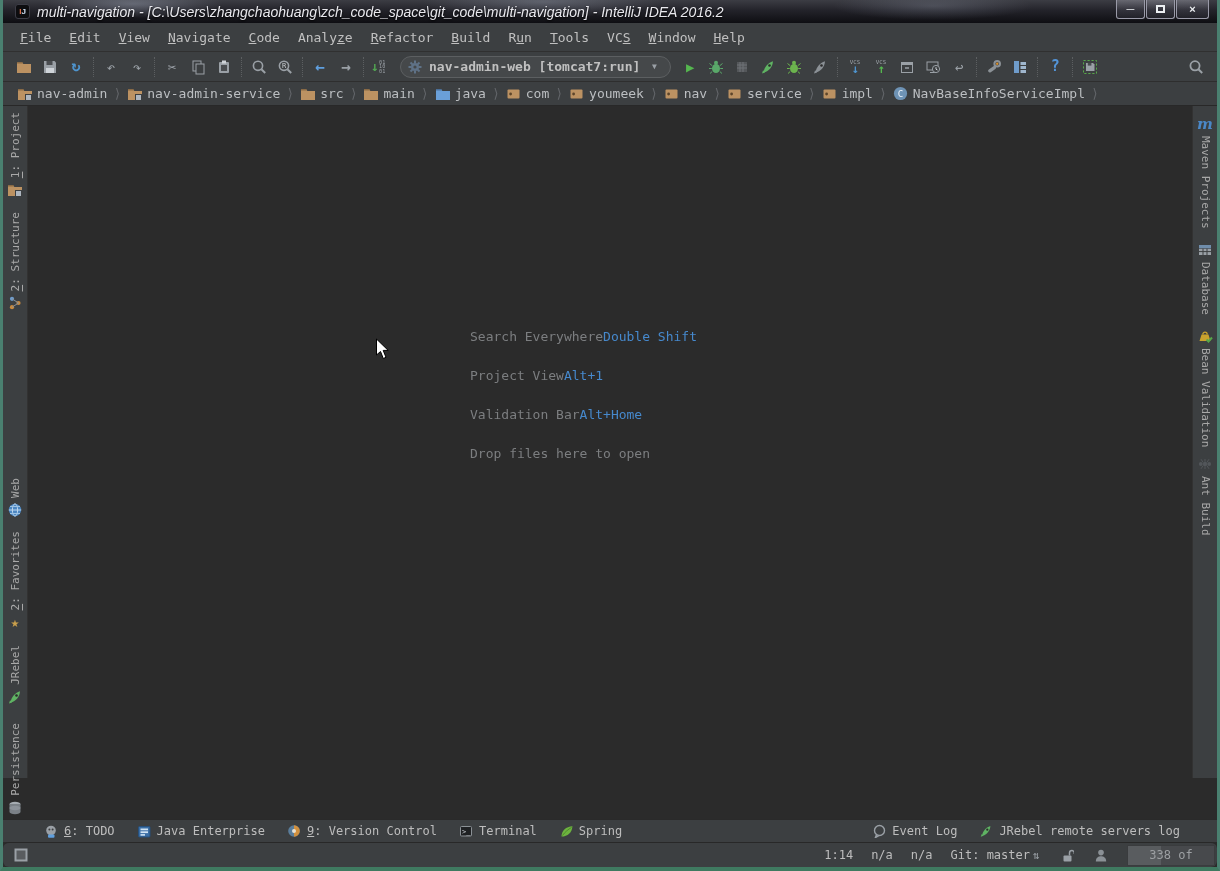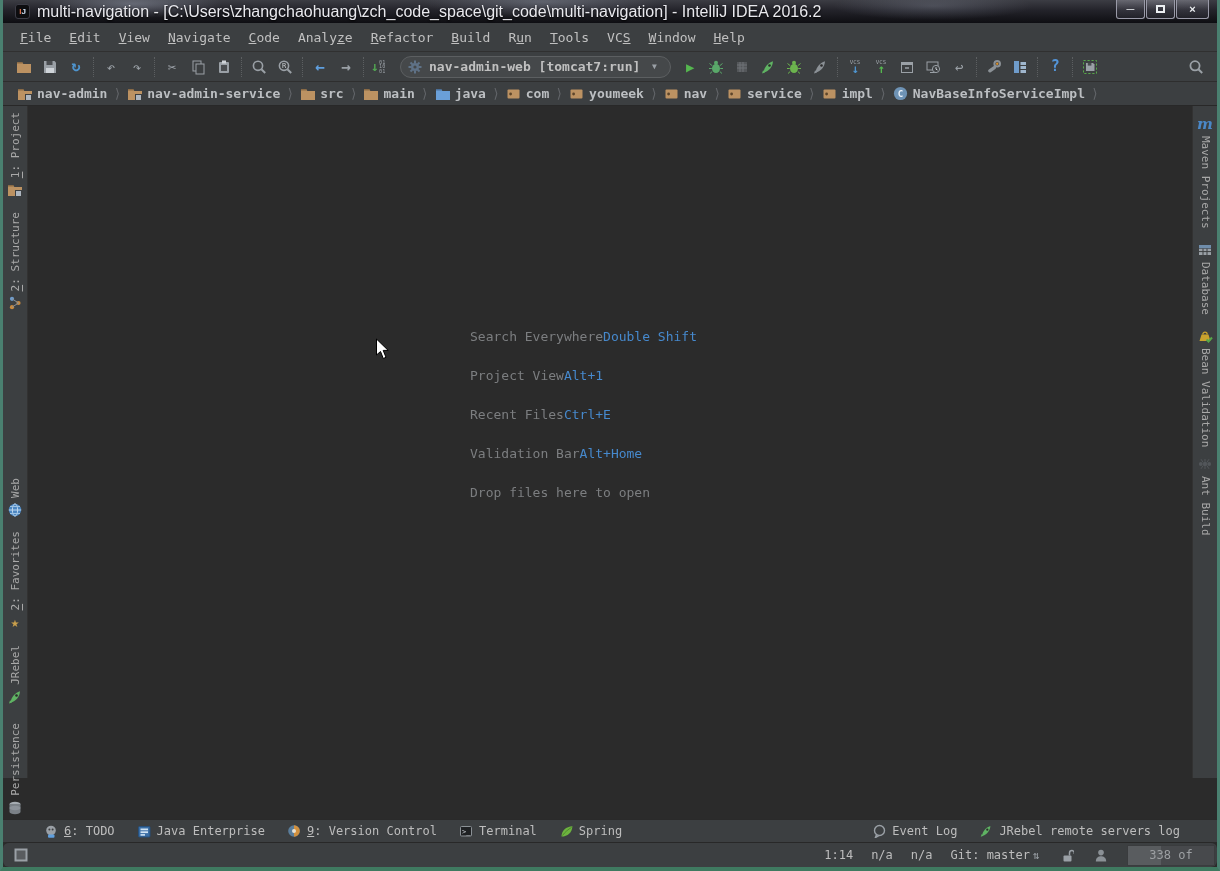--- a/index.html
+++ b/index.html
@@ -18,21 +18,21 @@
     background:
       radial-gradient(ellipse 90px 14px at 130px 4px, rgba(195,205,225,.35), transparent),
       radial-gradient(ellipse 120px 16px at 540px 2px, rgba(195,205,225,.28), transparent),
       radial-gradient(ellipse 100px 14px at 930px 6px, rgba(185,195,215,.22), transparent),
       linear-gradient(180deg,#3c3d44 0%,#23232a 45%,#0e0e12 100%);
     font-family:"Liberation Sans", sans-serif;
   }
   .logo { width:15px; height:15px; flex:none; background:#0d0d10; border:1px solid #3c3c46; border-radius:3px;
           display:flex; align-items:center; justify-content:center; font-size:8px; font-weight:bold; letter-spacing:0; }
   .logo b { color:#e8734a; font-weight:bold;} .logo i { color:#cfe0f2; font-style:normal; font-weight:bold;}
-  .title-text { color:#e9e9ee; font-size:16px; text-shadow:0 1px 2px #000; white-space:nowrap; }
+  .title-text { color:#e9e9ee; font-size:14px; text-shadow:0 1px 2px #000; white-space:nowrap;font-style:italic; }
   .controls { position:absolute; top:0; right:8px; display:flex; gap:1px; }
   .wbtn {
     width:29px; height:19px; display:flex; align-items:center; justify-content:center;
     border:1px solid #9a9aa8; border-top:none; border-radius:0 0 3px 3px;
     background:linear-gradient(180deg, rgba(205,205,218,.30), rgba(92,92,106,.28) 55%, rgba(60,60,72,.30));
     color:#eceff2; font-size:11px; font-weight:bold; cursor:default;
   }
   .wbtn.close { width:33px; }
   .restore-glyph { width:9px; height:8px; border:2px solid #eceff2; display:block; }
   
@@ -48,21 +48,21 @@
   .icon { width:16px; height:16px; display:inline-flex; align-items:center; justify-content:center; flex:none; line-height:1; }
   .g { display:inline-block; line-height:1; }
   .run-config { height:22px; display:flex; align-items:center; gap:6px; padding:0 8px 0 6px; margin:0 6px;
                 border:1px solid #5c5f61; border-radius:12px; background:#45484a; color:#c0c0c0; font-size:13px; font-weight:bold; white-space:nowrap; }
   .vcsstack { display:flex; flex-direction:column; align-items:center; line-height:.5; }
   .vcsT { font-size:10px; color:#9aa0a6; transform:scale(.58); transform-origin:center bottom; letter-spacing:0; }
   .toolbar .spacer { flex:1; }
   
   .crumbs { height:24px; flex:none; display:flex; align-items:center; background:#3C3F41;
             border-bottom:1px solid #282828; padding-left:14px; overflow:hidden; }
-  .crumb { display:flex; align-items:center; gap:5px; color:#bcbfc2; font-size:13px; font-weight:bold; white-space:nowrap; }
+  .crumb { display:flex; align-items:center; gap:5px; color:#bcbfc2; font-size:13px; font-weight:normal; white-space:nowrap; }
   .crumb .icon { width:15px; height:15px; }
   .chev { color:#63666a; margin:0 6px; font-size:13px; }
   
   .main { flex:1; display:flex; position:relative; min-height:0; }
   .stripe { width:25px; flex:none; background:#3C3F41; position:relative; }
   .stripe.left  { border-right:1px solid #323232; }
   .stripe.right { border-left:1px solid #323232; }
   .stripe-btn { position:absolute; left:0; width:100%; display:flex; flex-direction:column; align-items:center; gap:4px;
                 color:#a9a9a9; font-size:11px; }
   .vl { writing-mode:vertical-rl; transform:rotate(180deg); }
@@ -582,21 +582,20 @@
               <path d="M2.5 4 v8 c0 1.2 2.5 2.2 5.5 2.2 s5.5-1 5.5-2.2 V4" fill="#7b8187"></path>
               <ellipse cx="8" cy="8" rx="5.5" ry="2.2" fill="#8d939a"></ellipse>
             </svg>
           </span>
         </div>
       </div>
     <div class="editor">
       <div class="shortcuts" id="shortcuts">
           <div class="sline"><span class="lab">Search Everywhere</span><span class="key">Double Shift</span></div>
           <div class="sline"><span class="lab">Project View</span><span class="key">Alt+1</span></div>
-          <div class="sline"><span class="lab">Recent Files</span><span class="key">Ctrl+E</span></div>
           <div class="sline"><span class="lab">Validation Bar</span><span class="key">Alt+Home</span></div>
           <div class="sline"><span class="lab">Drop files here to open</span></div>
         </div>
       <div class="cursor">
         <svg width="15" height="22" viewBox="0 0 15 22">
           <path d="M1.5 1 L1.5 17 L5.5 13.5 L8.3 20.5 L11 19.3 L8.2 12.4 L13.2 12.4 Z" fill="#ffffff" stroke="#000000" stroke-width="1"></path>
         </svg>
       </div>
     </div>
     <div class="stripe right" id="rightStripe">

